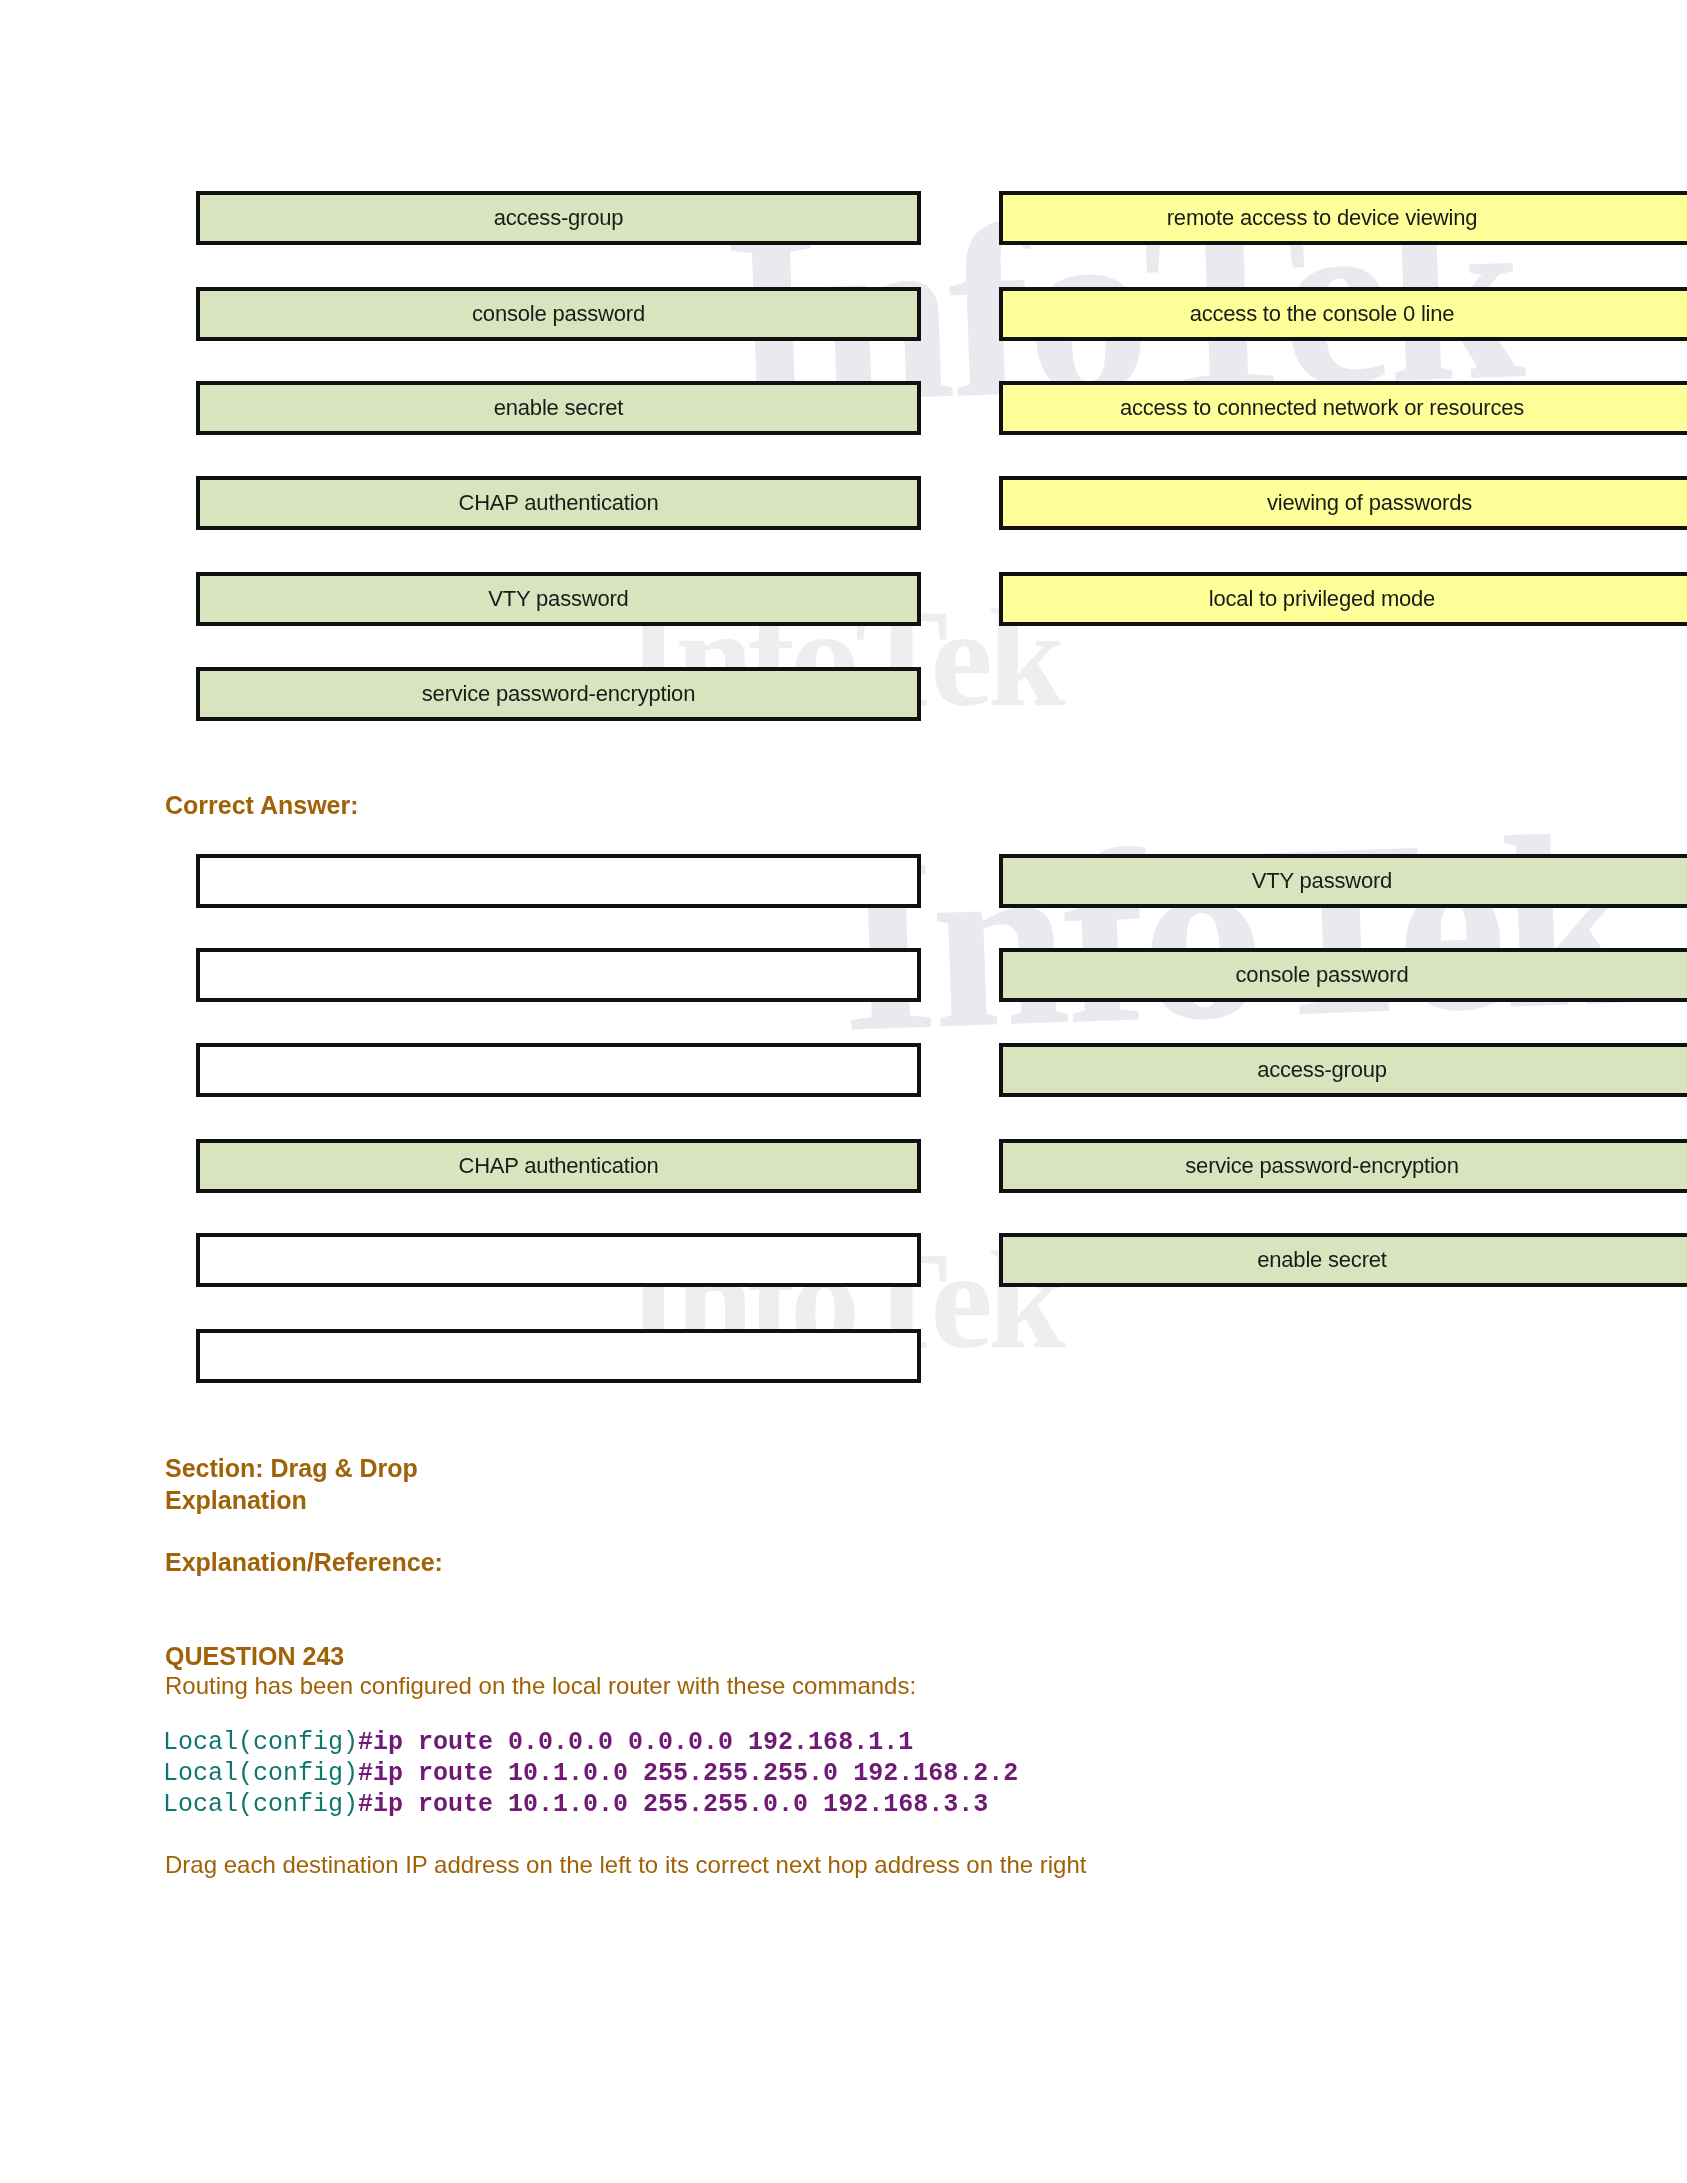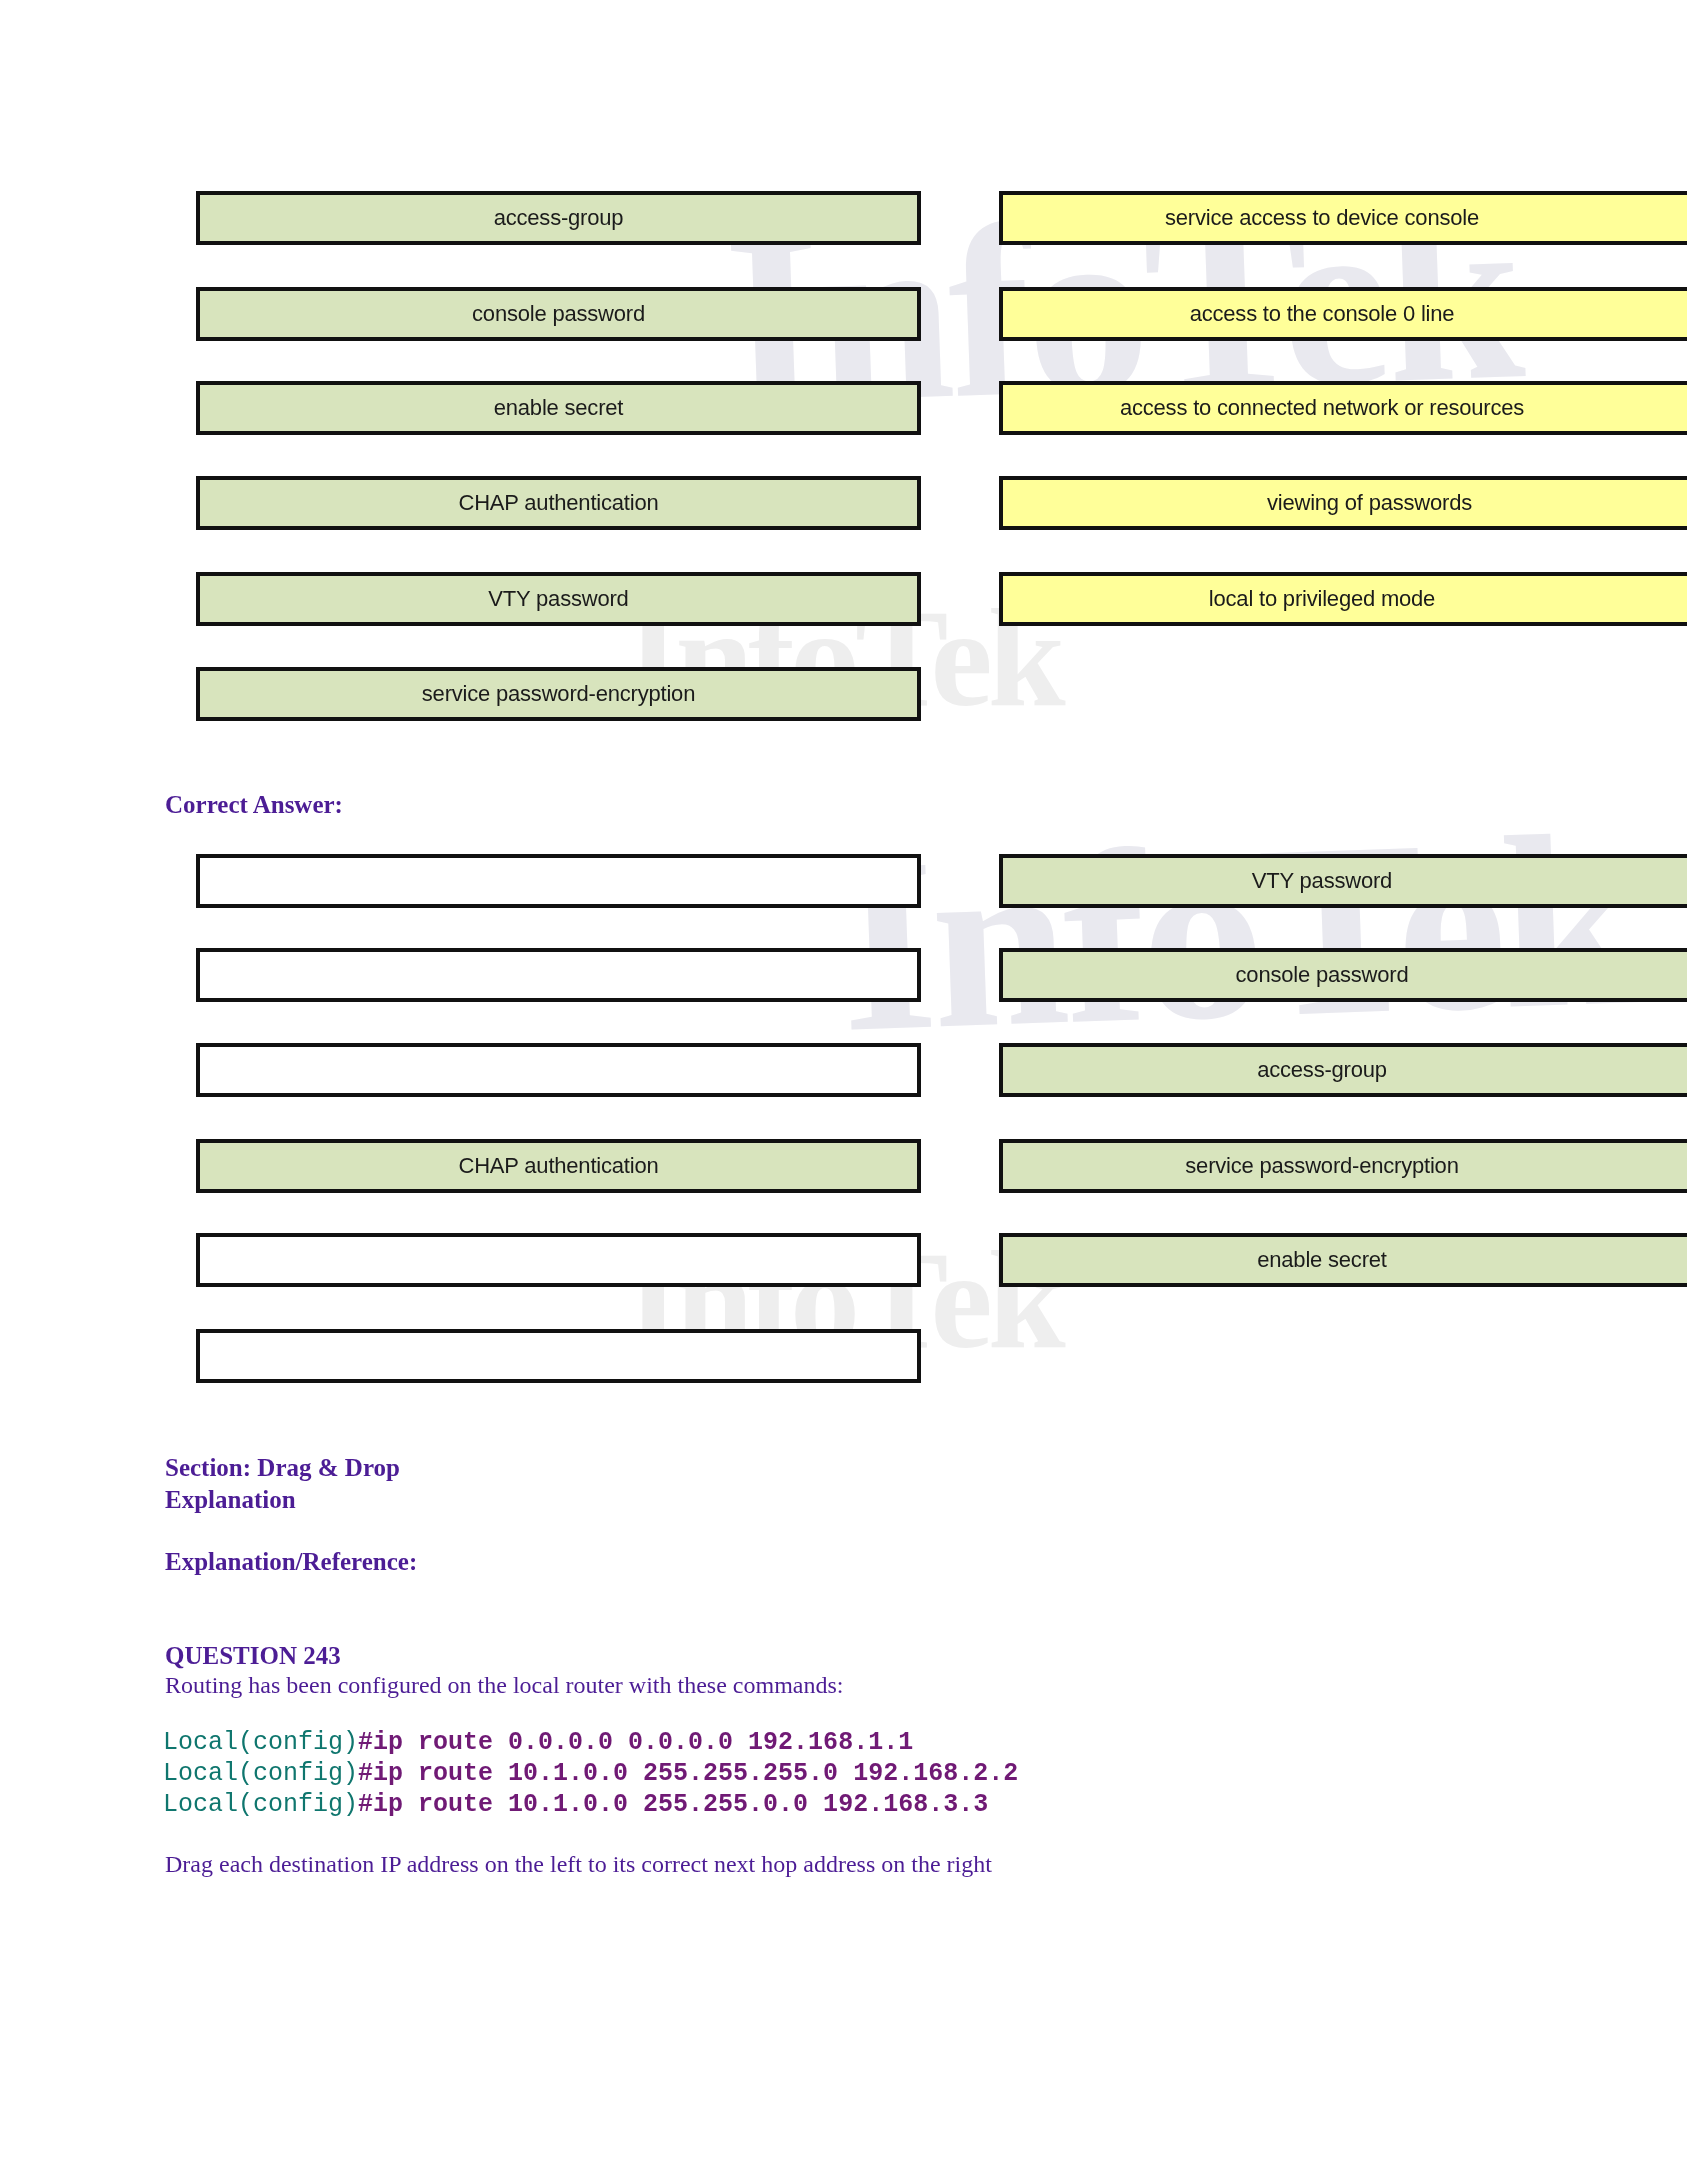--- a/index.html
+++ b/index.html
@@ -59,22 +59,22 @@
     letter-spacing: -0.2px;
   }
   .drag-box.green  { background: #d8e4bd; }
   .drag-box.yellow { background: #ffff99; }
   .drag-box.empty  { background: #ffffff; }
 
   
   .txt {
     position: absolute;
     white-space: pre;
-    font-family: Liberation Serif, serif;
-    color: #4c1d95;
+    font-family: Liberation Sans, sans-serif;
+    color: #a16207;
   }
   .t-label  { font-size: 25px; font-weight: bold; }
   .t-body   { font-size: 24px; }
   .mono {
     position: absolute;
     white-space: pre;
     font-family: "Liberation Mono", monospace;
     font-size: 25px;
     letter-spacing: 0px;
   }
@@ -106,21 +106,21 @@
     <span>CHAP authentication</span>
   </div>
   <div class="drag-box green" style="left:196px; top:572px; width:725px; height:54px;">
     <span>VTY password</span>
   </div>
   <div class="drag-box green" style="left:196px; top:667px; width:725px; height:54px;">
     <span>service password-encryption</span>
   </div>
 
   <div class="drag-box yellow" style="left:999px; top:191px; width:741px; height:54px;">
-    <span style="margin-right:95px;">service access to device console</span>
+    <span style="margin-right:95px;">remote access to device viewing</span>
   </div>
   <div class="drag-box yellow" style="left:999px; top:287px; width:741px; height:54px;">
     <span style="margin-right:95px;">access to the console 0 line</span>
   </div>
   <div class="drag-box yellow" style="left:999px; top:381px; width:741px; height:54px;">
     <span style="margin-right:95px;">access to connected network or resources</span>
   </div>
   <div class="drag-box yellow" style="left:999px; top:476px; width:741px; height:54px;">
     <span style="">viewing of passwords</span>
   </div>

